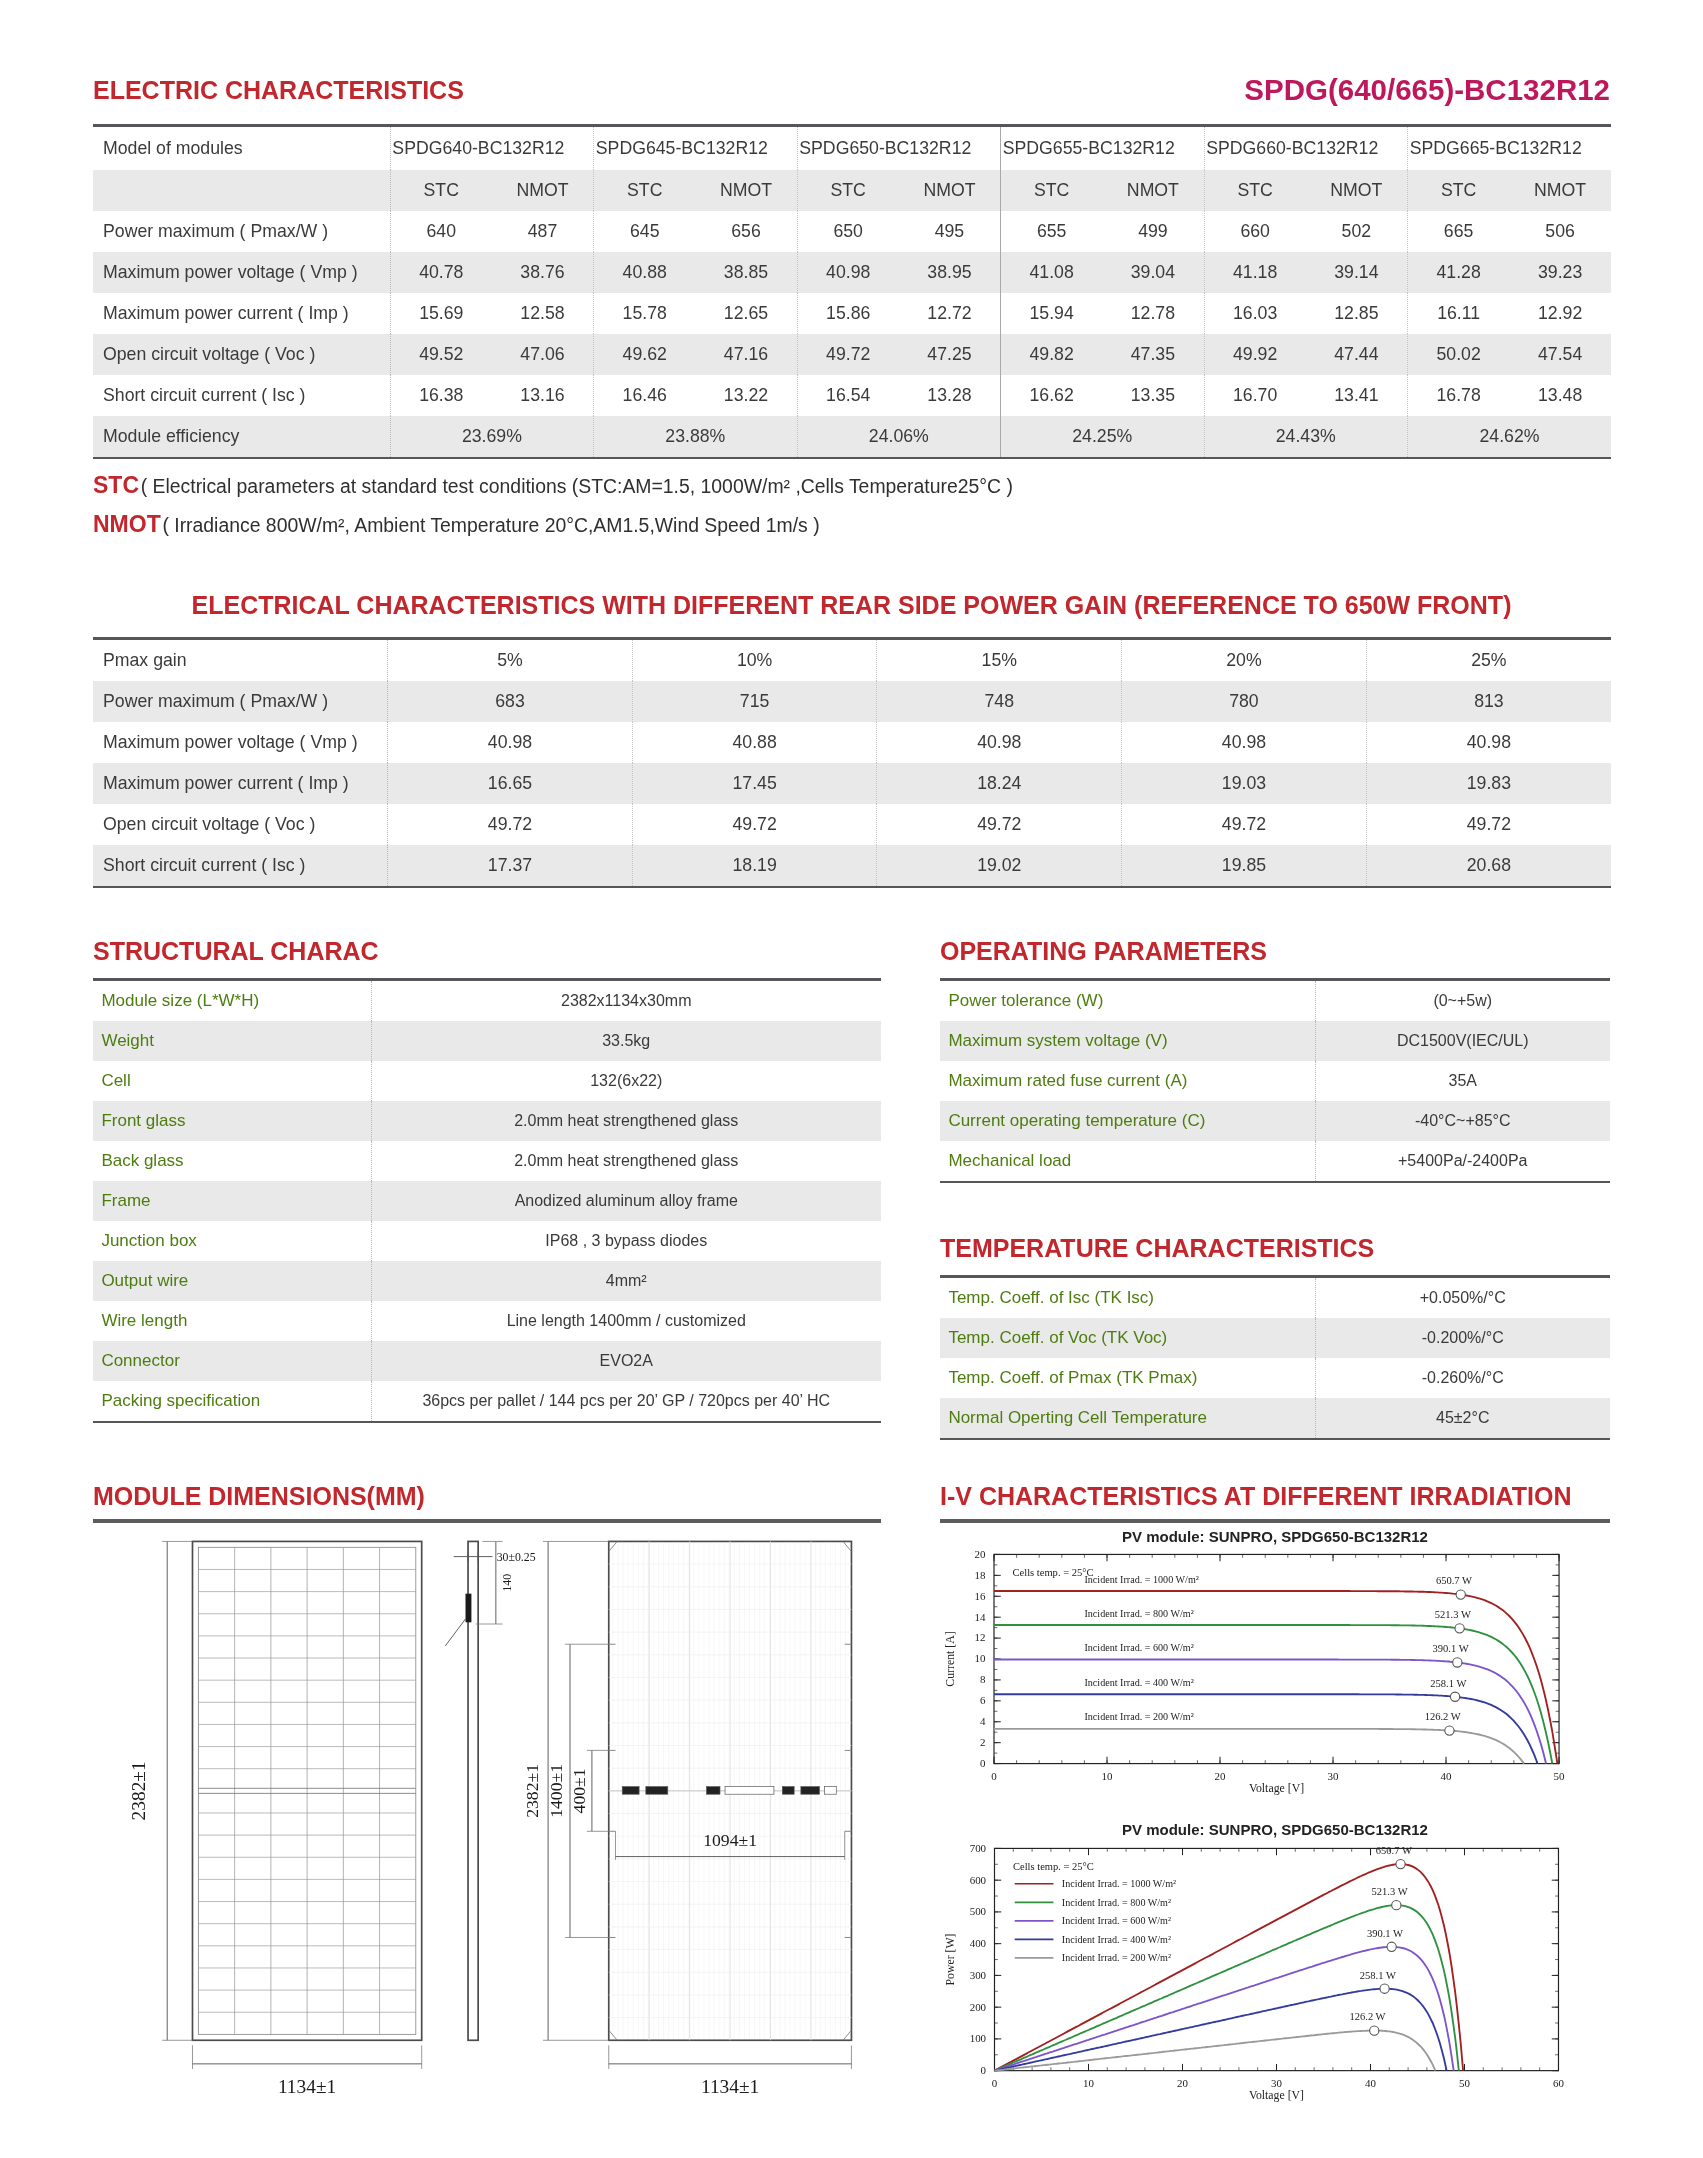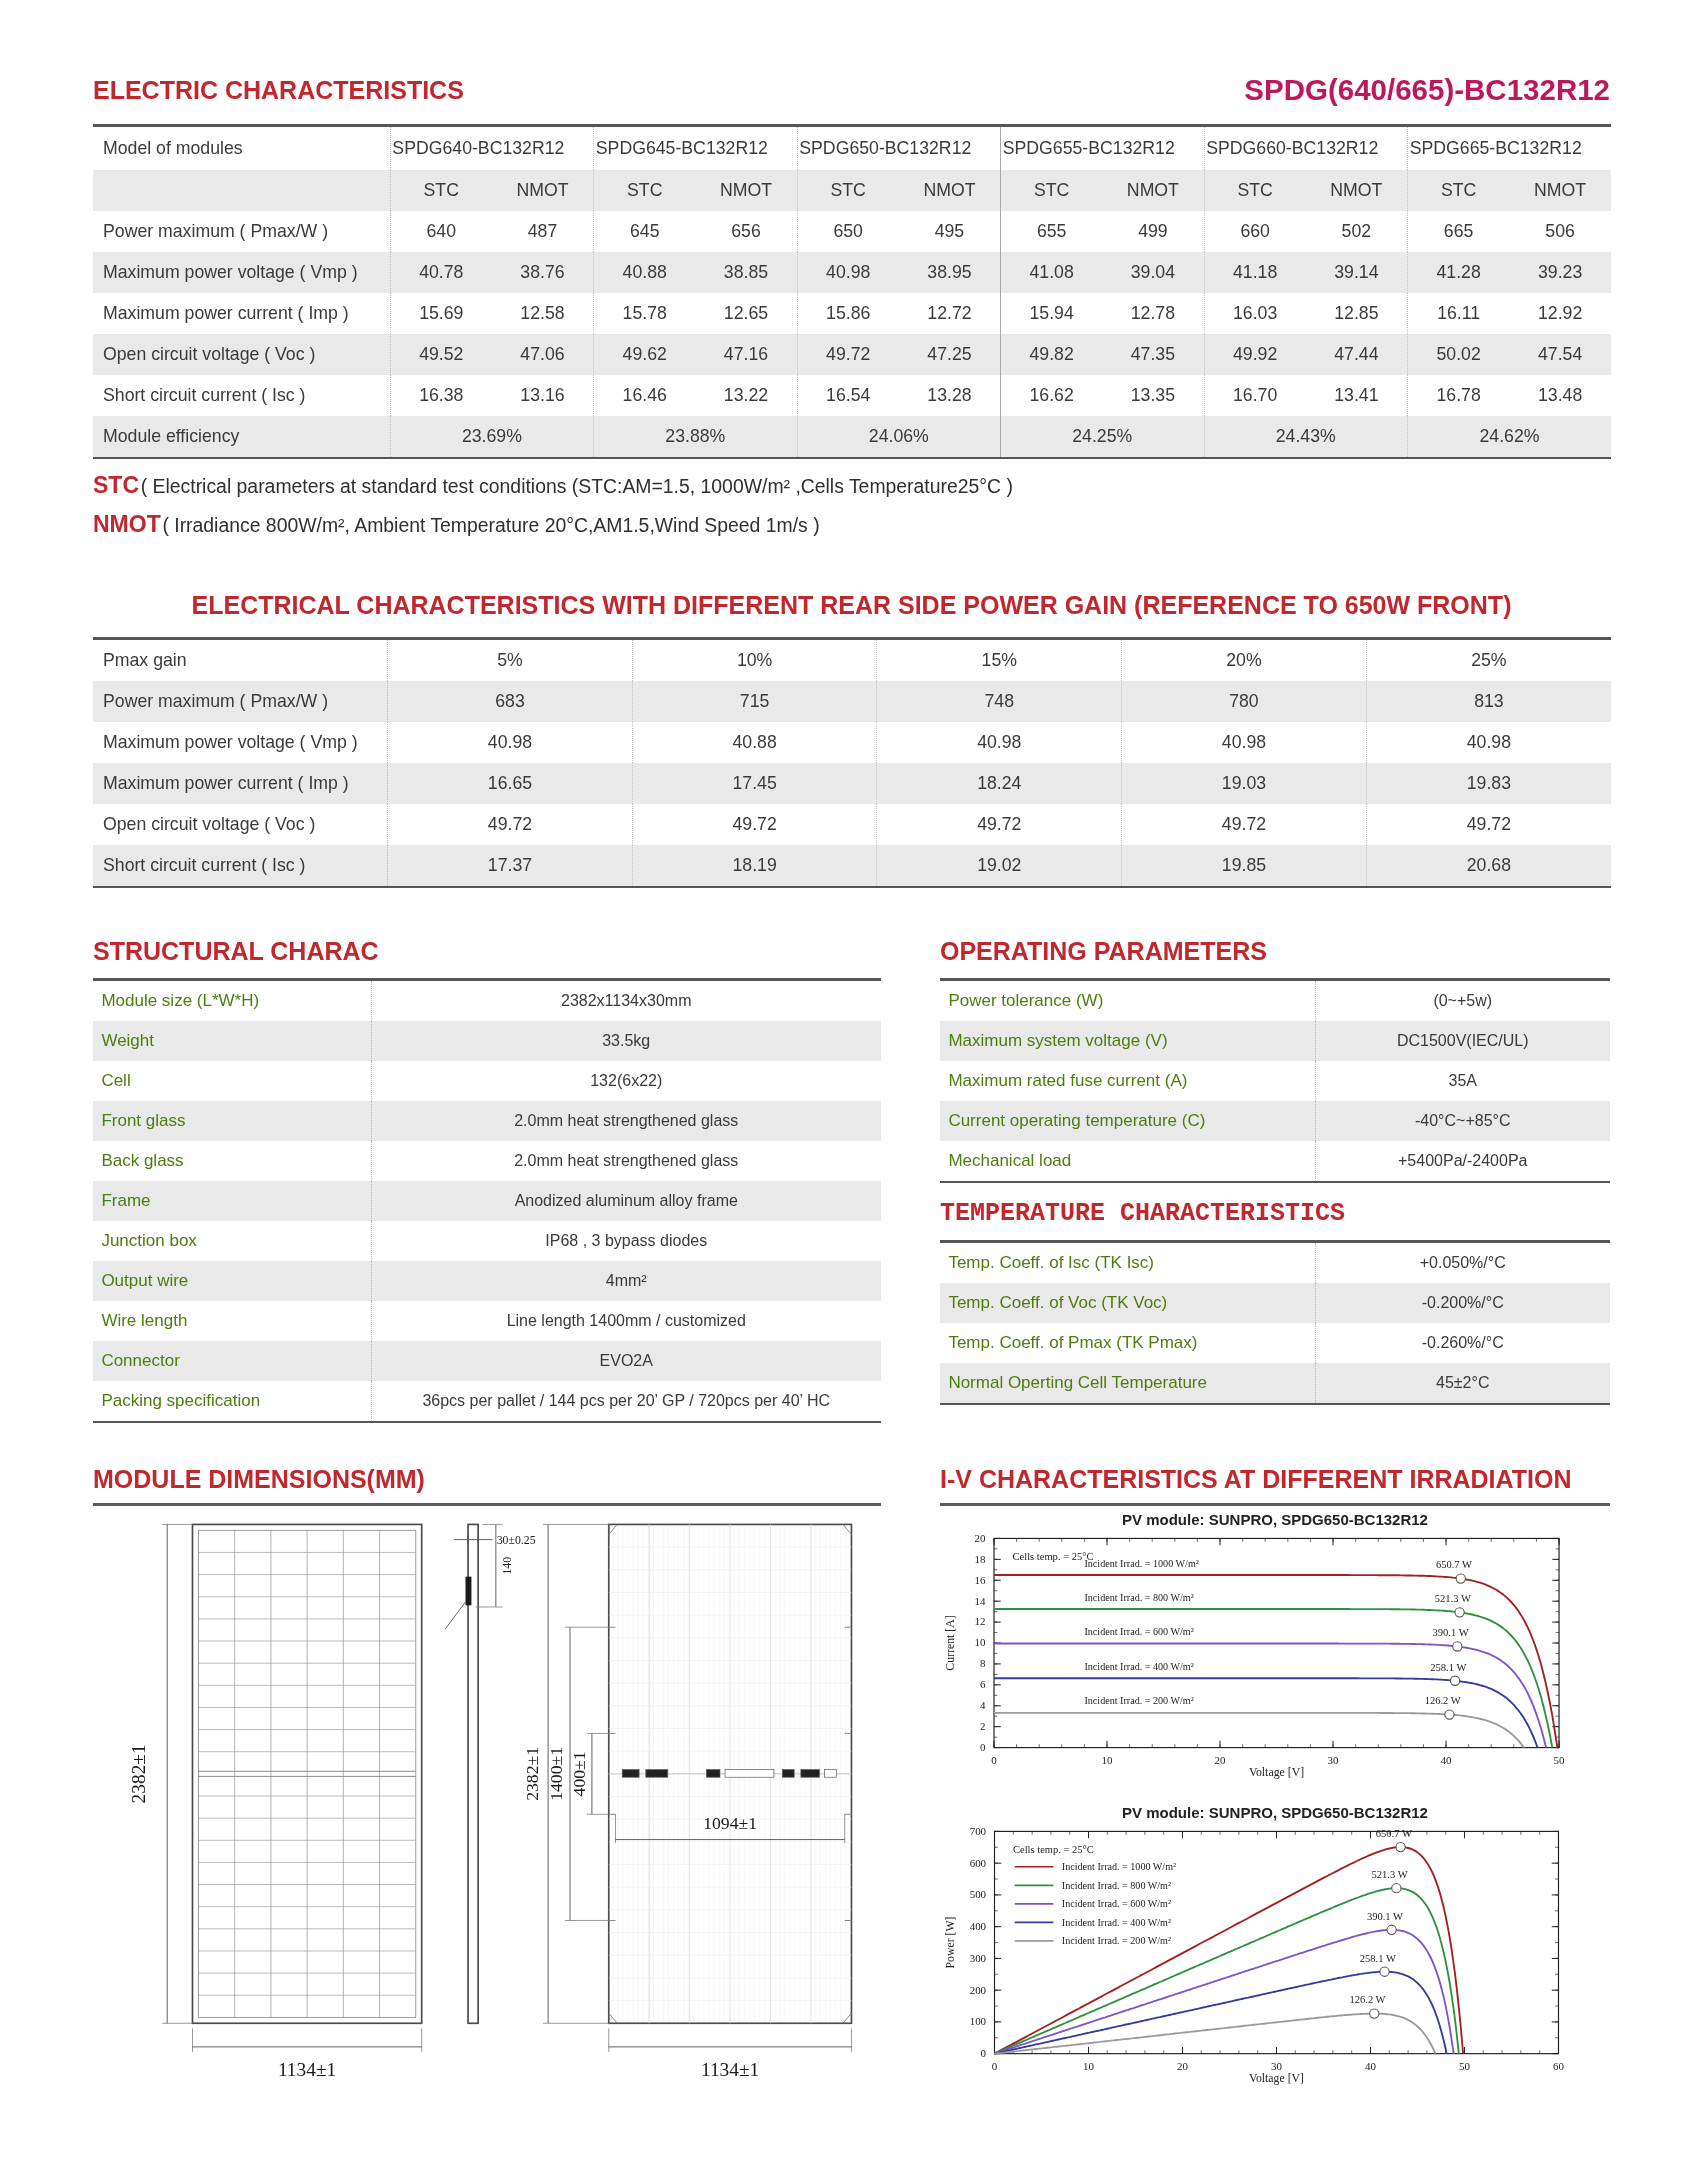--- a/index.html
+++ b/index.html
@@ -28,21 +28,21 @@
   .cols{display:flex;align-items:flex-start;}
   .col-left{width:788px;}
   .col-right{width:670px;margin-left:59px;}
   .row3{margin-top:49px;}
   .row4{margin-top:42px;}
   table.two{border-collapse:collapse;width:100%;margin-top:11.8px;
     border-top:3.4px solid #54565a;border-bottom:2.5px solid #54565a;}
   table.two td{font-size:17px;}
   table.two td.lbl{padding:10px 5px 10px 8.4px;}
   table.two td.val{padding:10px 3.4px;font-size:16px;}
-  .temp-title{margin-top:16px;font-family:Liberation Mono, monospace;}
+  .temp-title{margin-top:51px;}
   .rule{height:3.4px;background:#5a5c5e;margin-top:8.4px;width:100%;}
   .chart-title{font-weight:bold;font-size:15px;text-align:center;color:#222;margin:1.7px 0 1.7px 0;}
   .chart-block{margin-top:5px;}
   .chart-block + .chart-block{margin-top:18.6px;}
   .drawing-wrap{margin-top:10px;}
   
   .frame{fill:#ffffff;stroke:#4c4c4c;stroke-width:2;}
   .inner{fill:none;stroke:#8a8a8a;stroke-width:1;}
   .dim{stroke:#555;stroke-width:1.1;fill:none;}
   .dimext{stroke:#777;stroke-width:0.9;fill:none;}

